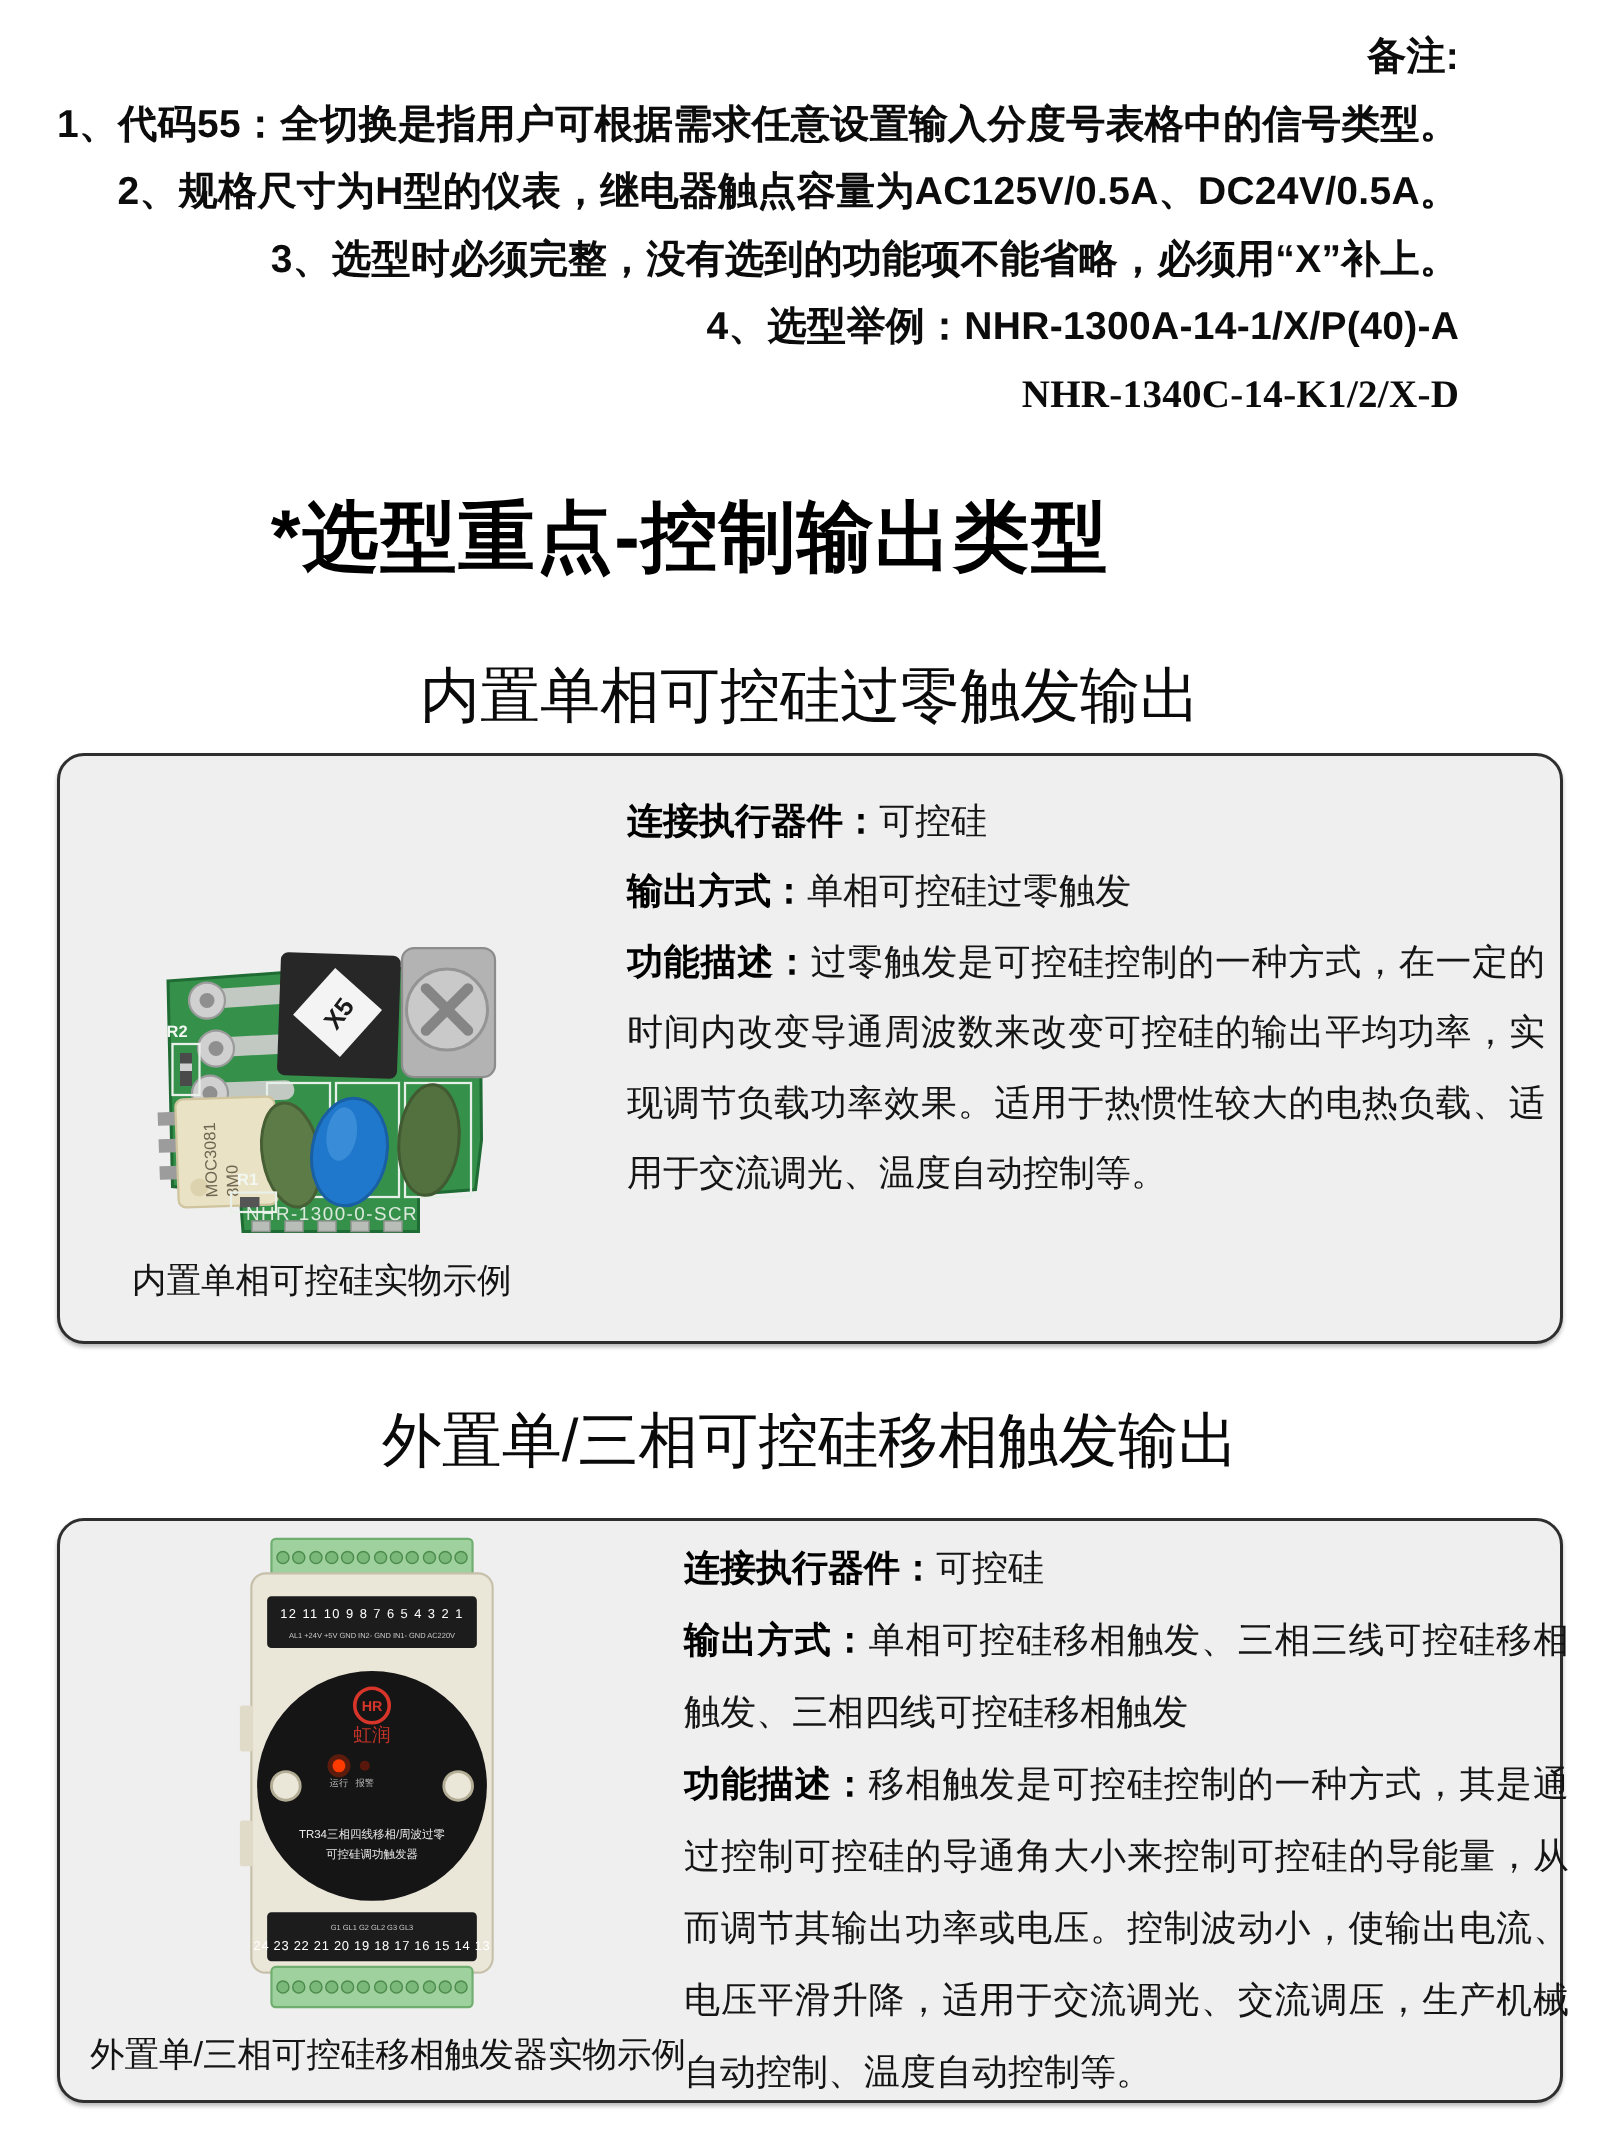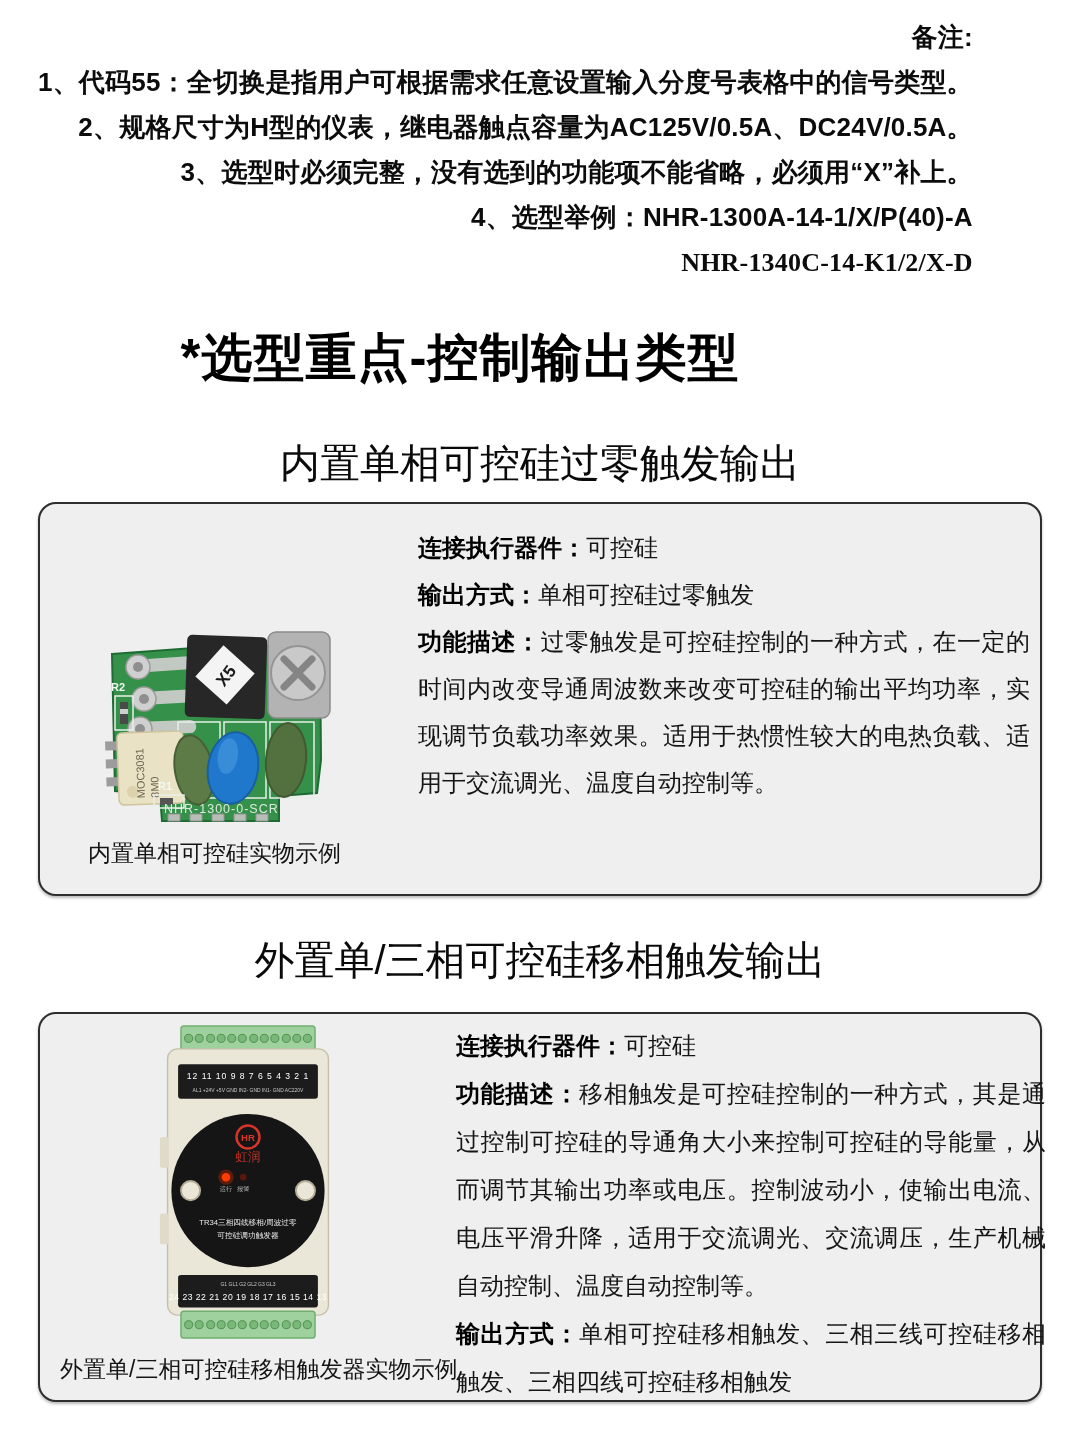--- a/index.html
+++ b/index.html
@@ -232,18 +232,18 @@
             <circle cx="151" cy="314" r="4.2"></circle>
             <circle cx="162" cy="314" r="4.2"></circle>
         </g>
       </g>
     </svg>
 
     <div class="caption" id="caption2">外置单/三相可控硅移相触发器实物示例</div>
 
     <div class="specs" id="specs2">
       <p class="spec-p"><span class="spec-label">连接执行器件：</span><span>可控硅</span></p>
+      <p class="spec-p"><span class="spec-label">输出方式：</span><span>单相可控硅移相触发、三相三线可控硅移相触发、三相四线可控硅移相触发</span></p>
       <p class="spec-p"><span class="spec-label">功能描述：</span><span>移相触发是可控硅控制的一种方式，其是通过控制可控硅的导通角大小来控制可控硅的导能量，从而调节其输出功率或电压。控制波动小，使输出电流、电压平滑升降，适用于交流调光、交流调压，生产机械自动控制、温度自动控制等。</span></p>
-      <p class="spec-p"><span class="spec-label">输出方式：</span><span>单相可控硅移相触发、三相三线可控硅移相触发、三相四线可控硅移相触发</span></p>
     </div>
   </div>
 
 </div>
 
 </body></html>

